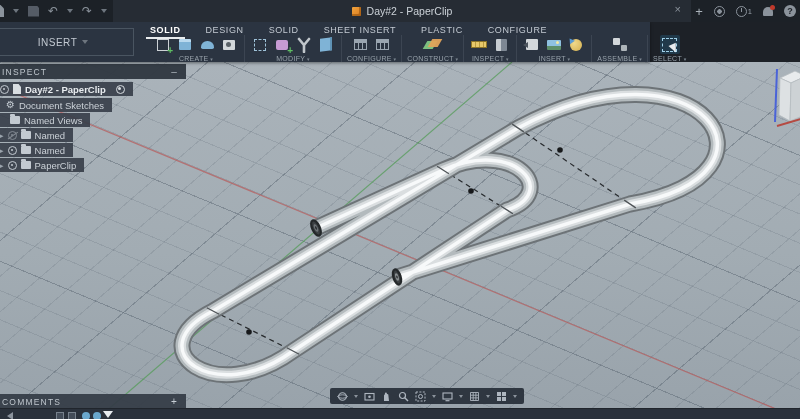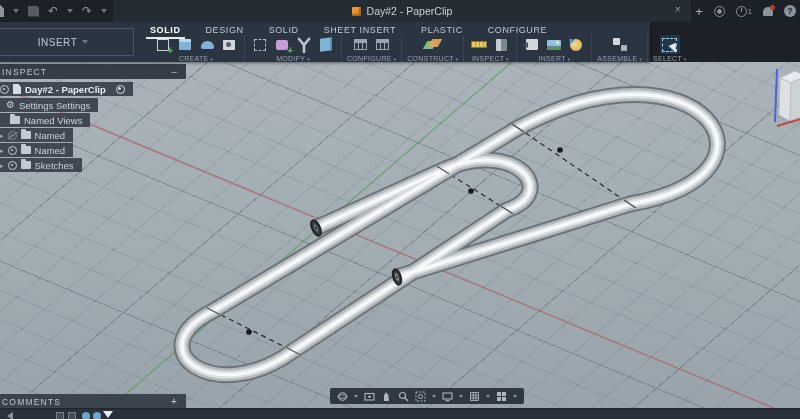--- a/index.html
+++ b/index.html
@@ -339,21 +339,21 @@
   </div>
 
   <div class="br-row bold" style="top:82px;">
     <span class="eye"></span>
     <span class="docicn"></span>
     <span>Day#2 - PaperClip</span>
     <span class="radio"></span>
   </div>
   <div class="br-row" style="top:98px;padding-left:12px;">
     <span class="gear">⚙</span>
-    <span>Settings Settings</span>
+    <span>Document Sketches</span>
   </div>
   <div class="br-row" style="top:113px;padding-left:16px;">
     <span class="folder"></span>
     <span>Named Views</span>
   </div>
   <div class="br-row" style="top:128px;">
     <span class="caret8">▸</span>
     <span class="eye off"></span>
     <span class="folder"></span>
     <span>Named</span>
@@ -361,21 +361,21 @@
   <div class="br-row" style="top:143px;">
     <span class="caret8">▸</span>
     <span class="eye"></span>
     <span class="folder"></span>
     <span>Named</span>
   </div>
   <div class="br-row" style="top:158px;">
     <span class="caret8">▸</span>
     <span class="eye"></span>
     <span class="folder"></span>
-    <span>Sketches</span>
+    <span>PaperClip</span>
   </div>
 
   <div class="comments">
     <span>COMMENTS</span>
     <span class="cm-add">+</span>
   </div>
 
   <div class="navbar">
     <svg class="nv" width="11" height="11" viewBox="0 0 11 11">
       <circle cx="5.5" cy="5.5" r="3.8" fill="none" stroke="#aeb6bf" stroke-width="1.1"></circle>

